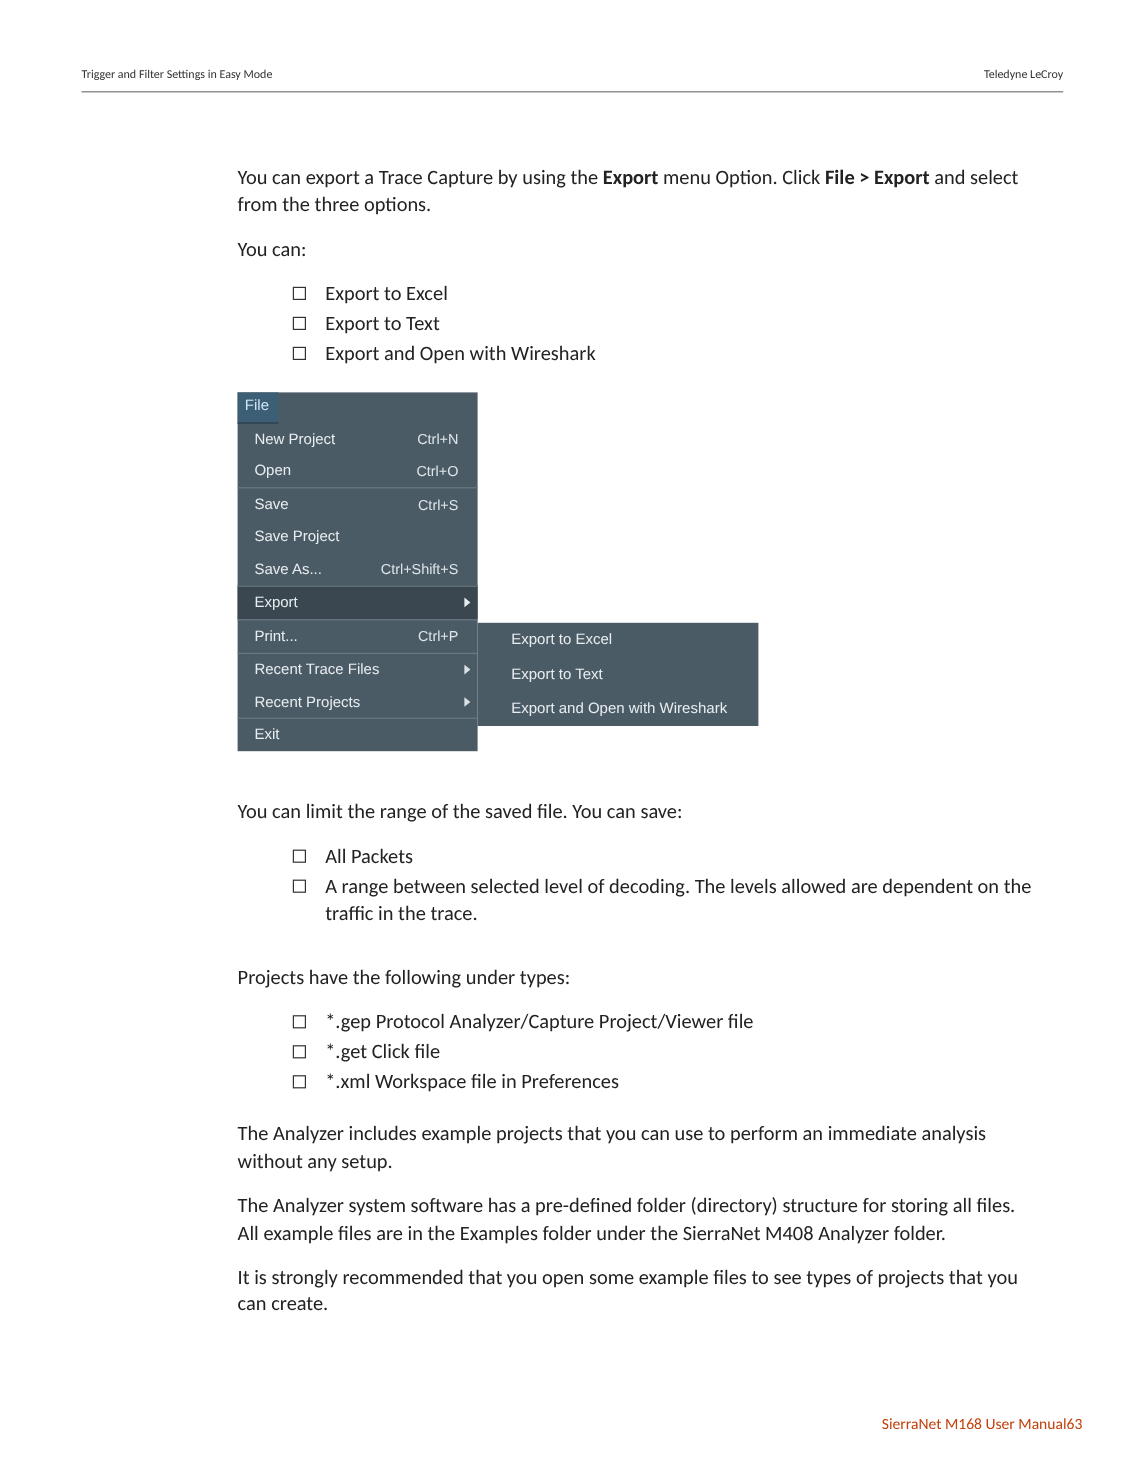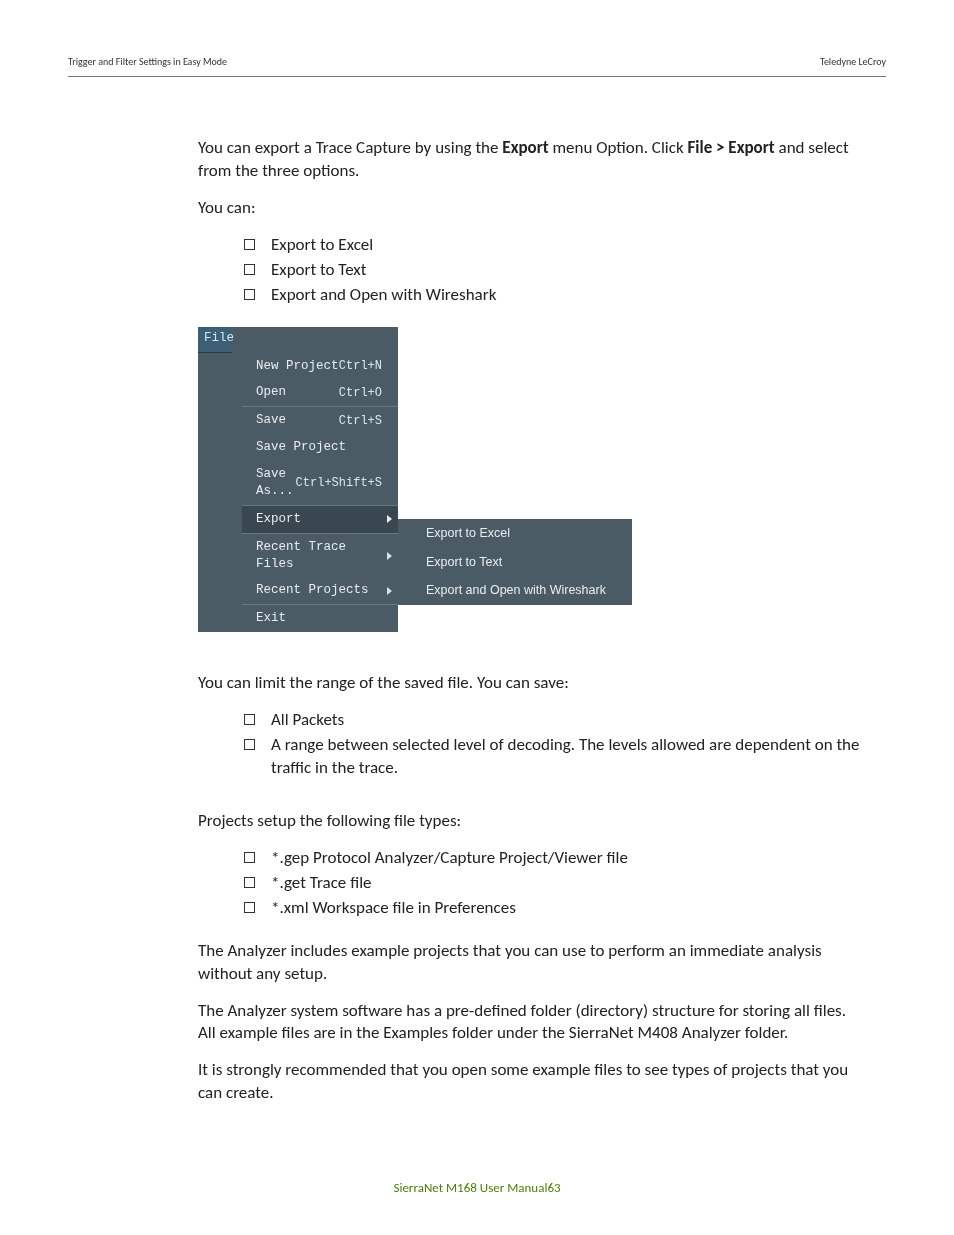--- a/index.html
+++ b/index.html
@@ -47,37 +47,36 @@
     flex-shrink: 0;
   }
   .menu-shot {
     display: flex;
     margin: 20px 0 40px 0;
   }
   .file-menu {
     width: 200px;
     background: #4b5b66;
     color: #e8edef;
-    font-family: Liberation Mono, monospace;
+    font-family: Liberation Sans, sans-serif;
     font-size: 12.5px;
   }
   .file-tab {
     background: #3d5f76;
     color: #cfe6f6;
     padding: 3px 8px 5px 6px;
     border-bottom: 1px solid #2a3a45;
     width: 34px;
   }
   .file-menu-inner { }
   .mi {
     display: flex;
     align-items: center;
     padding: 5px 8px 5px 14px;
     position: relative;
-    margin-left: 44px;
   }
   .mi.disabled { color: #8a99a2; font-style: italic; }
   .mi .label { flex: 1; }
   .mi .shortcut { font-size: 12px; color: #dde5e9; padding-right:8px; }
   .mi.disabled .shortcut { color: #8a99a2; }
   .mi.sep { border-top: 1px solid #6a7881; }
   .mi .arrow {
     position: absolute;
     right: 6px;
     top: 50%;
@@ -96,24 +95,24 @@
     font-family: "Segoe UI", Arial, sans-serif;
     font-size: 12.5px;
     width: 234px;
     height: fit-content;
   }
   .submenu .si {
     padding: 6px 10px 6px 28px;
   }
   .footer {
     display: flex;
-    justify-content: center;
-    padding: 0 72px;
+    justify-content: flex-end;
+    padding: 0 52px;
     font-size: 13px;
-    color: #4d7c0f;
+    color: #c2410c;
     position: absolute;
     top: 1180px;
     width: 954px;
   }
   .li-text { flex: 1; }
 </style>
 </head>
 <body>
 
 <div class="page">
@@ -164,20 +163,24 @@
             </div>
             <div class="mi">
               <span class="label">Save As...</span>
               <span class="shortcut">Ctrl+Shift+S</span>
             </div>
             <div class="mi sep highlight">
               <span class="label">Export</span>
               <span class="arrow"></span>
             </div>
             <div class="mi sep">
+              <span class="label">Print...</span>
+              <span class="shortcut">Ctrl+P</span>
+            </div>
+            <div class="mi sep">
               <span class="label">Recent Trace Files</span>
               <span class="arrow"></span>
             </div>
             <div class="mi">
               <span class="label">Recent Projects</span>
               <span class="arrow"></span>
             </div>
             <div class="mi sep">
               <span class="label">Exit</span>
             </div>
@@ -195,29 +198,29 @@
         <div class="list-item">
           <span class="bullet-box"></span>
           <span class="li-text">All Packets</span>
         </div>
         <div class="list-item">
           <span class="bullet-box"></span>
           <span class="li-text">A range between selected level of decoding. The levels allowed are dependent on the traffic in the trace.</span>
         </div>
       </div>
 
-    <p style="margin-top:30px">Projects setup the following file types:</p>
+    <p style="margin-top:30px">Projects have the following under types:</p>
     <div class="list" id="list3">
         <div class="list-item">
           <span class="bullet-box"></span>
           <span class="li-text">*.gep Protocol Analyzer/Capture Project/Viewer file</span>
         </div>
         <div class="list-item">
           <span class="bullet-box"></span>
-          <span class="li-text">*.get Trace file</span>
+          <span class="li-text">*.get Click file</span>
         </div>
         <div class="list-item">
           <span class="bullet-box"></span>
           <span class="li-text">*.xml Workspace file in Preferences</span>
         </div>
       </div>
 
     <p style="margin-top:18px">The Analyzer includes example projects that you can use to perform an immediate analysis without any setup.</p>
     <p>The Analyzer system software has a pre-defined folder (directory) structure for storing all files. All example files are in the Examples folder under the SierraNet M408 Analyzer folder.</p>
     <p>It is strongly recommended that you open some example files to see types of projects that you can create.</p>

